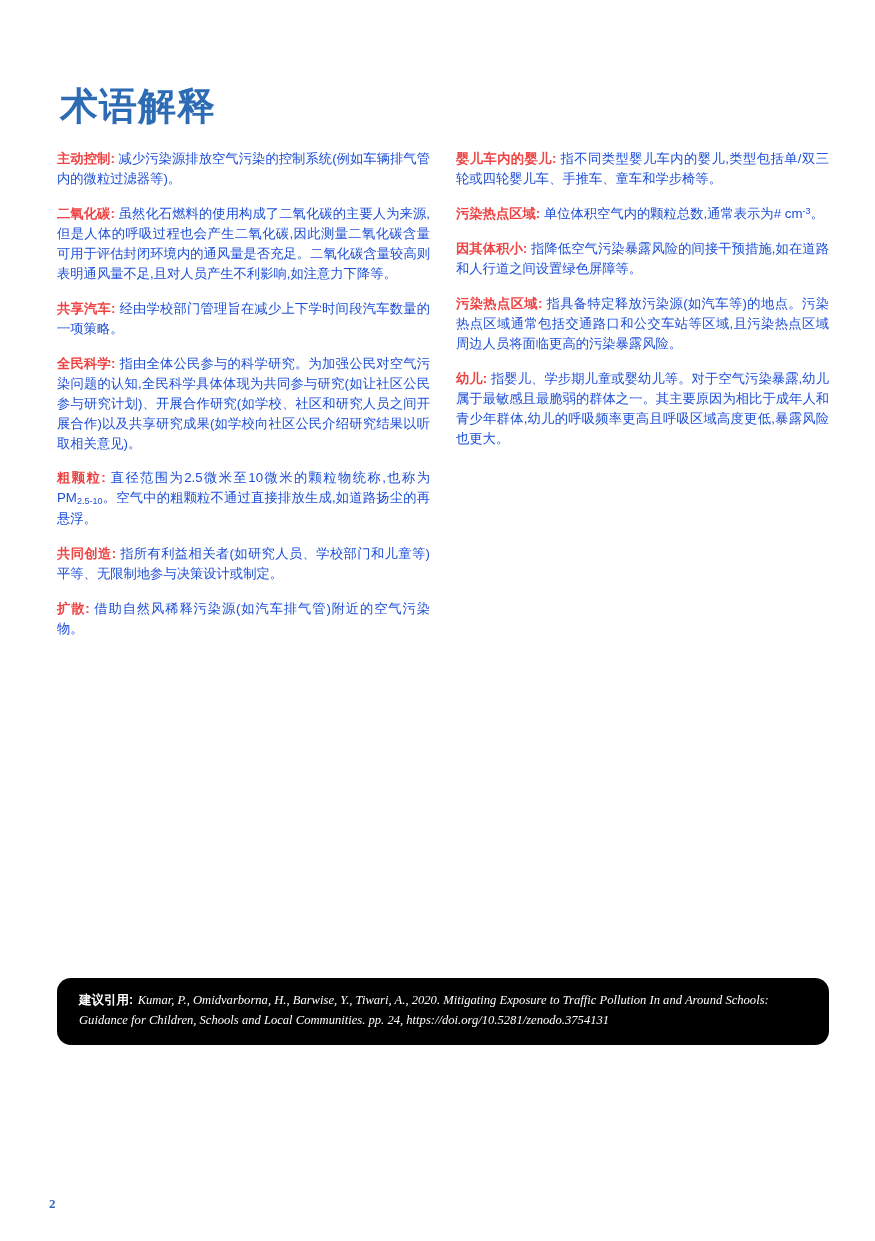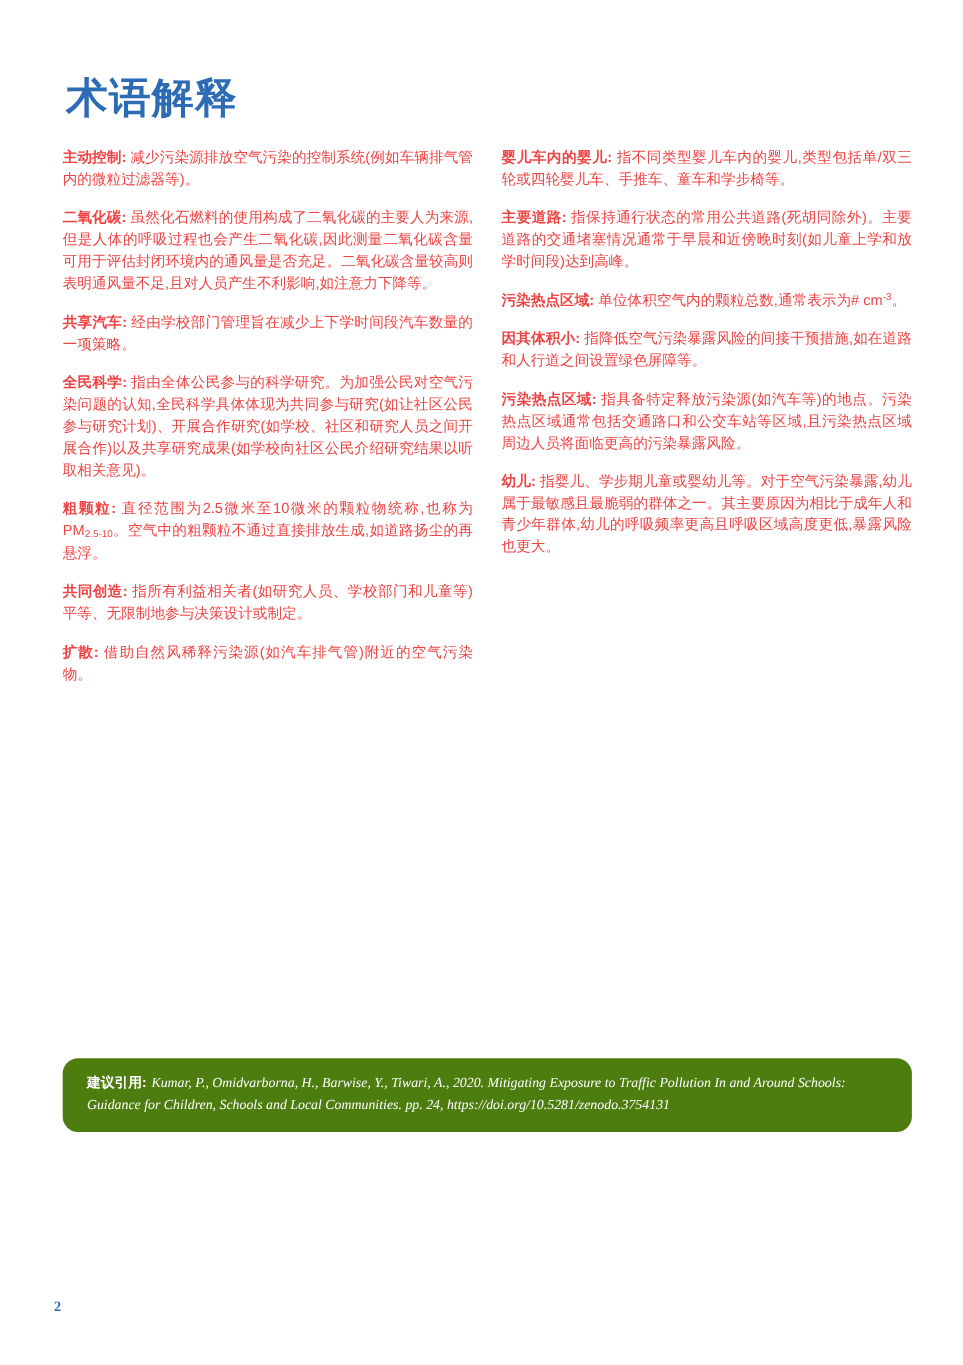--- a/index.html
+++ b/index.html
@@ -13,21 +13,21 @@
     width: 875px;
     height: 1241px;
     position: relative;
     font-family: "Liberation Sans", "DejaVu Sans", sans-serif;
     color: #231f20;
     overflow: hidden;
   }
 
   .page {
     position: absolute;
-    left: 0; top: 0;
+    left: 0; top: 16px;
     width: 875px;
     height: 876px;
   }
 
   
   .page-title {
     position: absolute;
     left: 60px;
     top: 45px;
     font-size: 38px;
@@ -60,34 +60,34 @@
     text-justify: inter-character;
   }
   .entry:last-child { margin-bottom: 0; }
 
   .term {
     font-weight: 700;
     color: #ef4444;
   }
   .def {
     font-weight: 400;
-    color: #ef4444;
+    color: #1d4ed8;
   }
 
   sub { font-size: 0.68em; vertical-align: -0.25em; }
   sup { font-size: 0.68em; vertical-align: 0.45em; }
 
   
   .citation-box {
     position: absolute;
     left: 57px;
     top: 962px;
     width: 772px;
     min-height: 66px;
-    background: #4d7c0f;
+    background: #000000;
     border-radius: 14px;
     padding: 12px 22px 15px 22px;
     color: #ffffff;
   }
   .citation-label {
     font-family: "Liberation Sans", "DejaVu Sans", sans-serif;
     font-weight: 700;
     font-size: 12.5px;
     color: #ffffff;
   }
@@ -123,21 +123,20 @@
         <p class="entry"><span class="term">主动控制:</span> <span class="def">减少污染源排放空气污染的控制系统(例如车辆排气管内的微粒过滤器等)。</span></p>
         <p class="entry"><span class="term">二氧化碳:</span> <span class="def">虽然化石燃料的使用构成了二氧化碳的主要人为来源,但是人体的呼吸过程也会产生二氧化碳,因此测量二氧化碳含量可用于评估封闭环境内的通风量是否充足。二氧化碳含量较高则表明通风量不足,且对人员产生不利影响,如注意力下降等。</span></p>
         <p class="entry"><span class="term">共享汽车:</span> <span class="def">经由学校部门管理旨在减少上下学时间段汽车数量的一项策略。</span></p>
         <p class="entry"><span class="term">全民科学:</span> <span class="def">指由全体公民参与的科学研究。为加强公民对空气污染问题的认知,全民科学具体体现为共同参与研究(如让社区公民参与研究计划)、开展合作研究(如学校、社区和研究人员之间开展合作)以及共享研究成果(如学校向社区公民介绍研究结果以听取相关意见)。</span></p>
         <p class="entry"><span class="term">粗颗粒:</span> <span class="def">直径范围为2.5微米至10微米的颗粒物统称,也称为PM<sub>2.5-10</sub>。空气中的粗颗粒不通过直接排放生成,如道路扬尘的再悬浮。</span></p>
         <p class="entry"><span class="term">共同创造:</span> <span class="def">指所有利益相关者(如研究人员、学校部门和儿童等)平等、无限制地参与决策设计或制定。</span></p>
         <p class="entry"><span class="term">扩散:</span> <span class="def">借助自然风稀释污染源(如汽车排气管)附近的空气污染物。</span></p>
       </div>
     <div class="col" id="right-col">
         <p class="entry"><span class="term">婴儿车内的婴儿:</span> <span class="def">指不同类型婴儿车内的婴儿,类型包括单/双三轮或四轮婴儿车、手推车、童车和学步椅等。</span></p>
-        <p class="entry"><span class="term">主要道路:</span> <span class="def">指保持通行状态的常用公共道路(死胡同除外)。主要道路的交通堵塞情况通常于早晨和近傍晚时刻(如儿童上学和放学时间段)达到高峰。</span></p>
         <p class="entry"><span class="term">污染热点区域:</span> <span class="def">单位体积空气内的颗粒总数,通常表示为# cm<sup>-3</sup>。</span></p>
         <p class="entry"><span class="term">因其体积小:</span> <span class="def">指降低空气污染暴露风险的间接干预措施,如在道路和人行道之间设置绿色屏障等。</span></p>
         <p class="entry"><span class="term">污染热点区域:</span> <span class="def">指具备特定释放污染源(如汽车等)的地点。污染热点区域通常包括交通路口和公交车站等区域,且污染热点区域周边人员将面临更高的污染暴露风险。</span></p>
         <p class="entry"><span class="term">幼儿:</span> <span class="def">指婴儿、学步期儿童或婴幼儿等。对于空气污染暴露,幼儿属于最敏感且最脆弱的群体之一。其主要原因为相比于成年人和青少年群体,幼儿的呼吸频率更高且呼吸区域高度更低,暴露风险也更大。</span></p>
       </div>
   </div>
 
   <div class="citation-box">
     <span class="citation-inner">
       <span class="citation-label">建议引用:</span>

